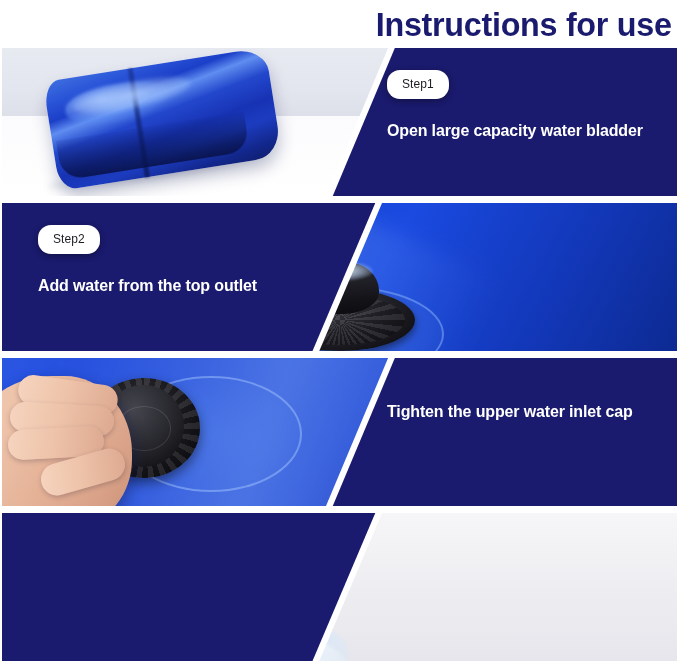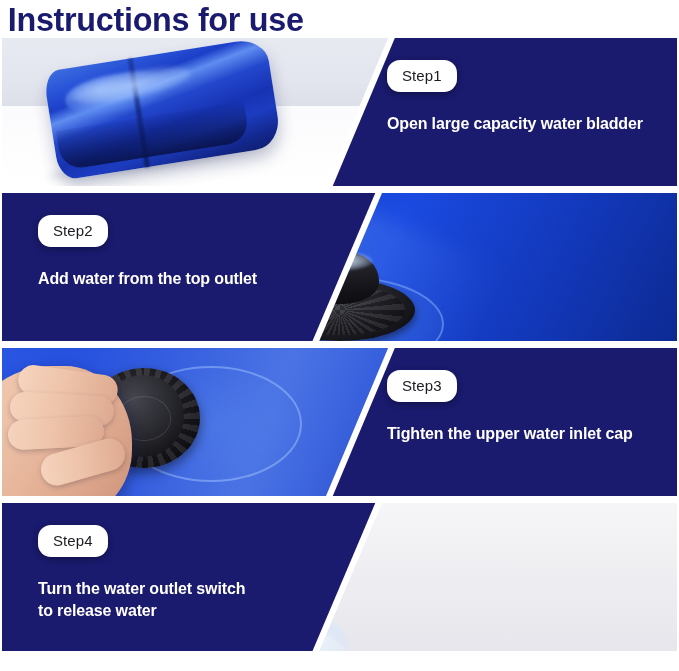--- a/index.html
+++ b/index.html
@@ -10,24 +10,24 @@
     width: 679px;
     height: 671px;
     background: #ffffff;
     font-family: "Liberation Sans", sans-serif;
     overflow: hidden;
     position: relative;
   }
 
   
   .title-bar {
-    height: 38px;
+    height: 48px;
     display: flex;
     align-items: center;
-    justify-content: flex-start;
+    justify-content: flex-end;
     background: #ffffff;
   }
   .page-title {
     font-family: "Liberation Sans", sans-serif;
     font-size: 34px;
     font-weight: bold;
     color: #1a1a6e;
     letter-spacing: -0.3px;
     line-height: 1;
     transform: scaleX(0.95);
@@ -95,21 +95,21 @@
     z-index: 5;
     top: 22px;
   }
   .caption.on-right { left: 385px; }
   .caption.on-left  { left: 36px; }
 
   .step-badge {
     display: inline-block;
     background: #ffffff;
     color: #1c1c22;
-    font-size: 15px;
+    font-size: 12px;
     font-weight: normal;
     padding: 8px 15px 9px 15px;
     border-radius: 13px;
     box-shadow: 0 2px 6px rgba(0,0,0,0.35);
     line-height: 1;
     letter-spacing: 0.1px;
   }
   .caption-text {
     margin-top: 20px;
     color: #ffffff;
@@ -493,43 +493,35 @@
       <div class="knob"></div>
       <div class="hand"></div>
       <div class="finger1"></div>
       <div class="finger2"></div>
       <div class="finger3"></div>
       <div class="thumb"></div>
     </div>
     <div class="sep-right"></div>
     <div class="navy-wedge navy-right"></div>
     <div class="caption on-right">
-      <div class="step-badge">Step3</div>
       <div class="caption-text">Tighten the upper water inlet cap</div>
     </div>
   </div>
 
   <div class="panel">
     <div class="photo ph4">
       <div class="tank"></div>
       <div class="tank-gloss"></div>
       <div class="outlet-ring"></div>
       <div class="outlet-nut"></div>
       <div class="pipe"></div>
       <div class="clamp"></div>
       <div class="valve-body"></div>
       <div class="valve-handle"></div>
       <div class="handle-cap"></div>
       <div class="water-jet"></div>
       <div class="water-jet2"></div>
     </div>
     <div class="sep-left"></div>
     <div class="navy-wedge navy-left"></div>
-    <div class="caption on-left">
-      <div class="step-badge">Step4</div>
-      <div class="caption-text">
-        <span>Turn the water outlet switch</span><br>
-        <span>to release water</span>
-      </div>
-    </div>
   </div>
 
 </div>
 
 </body></html>

